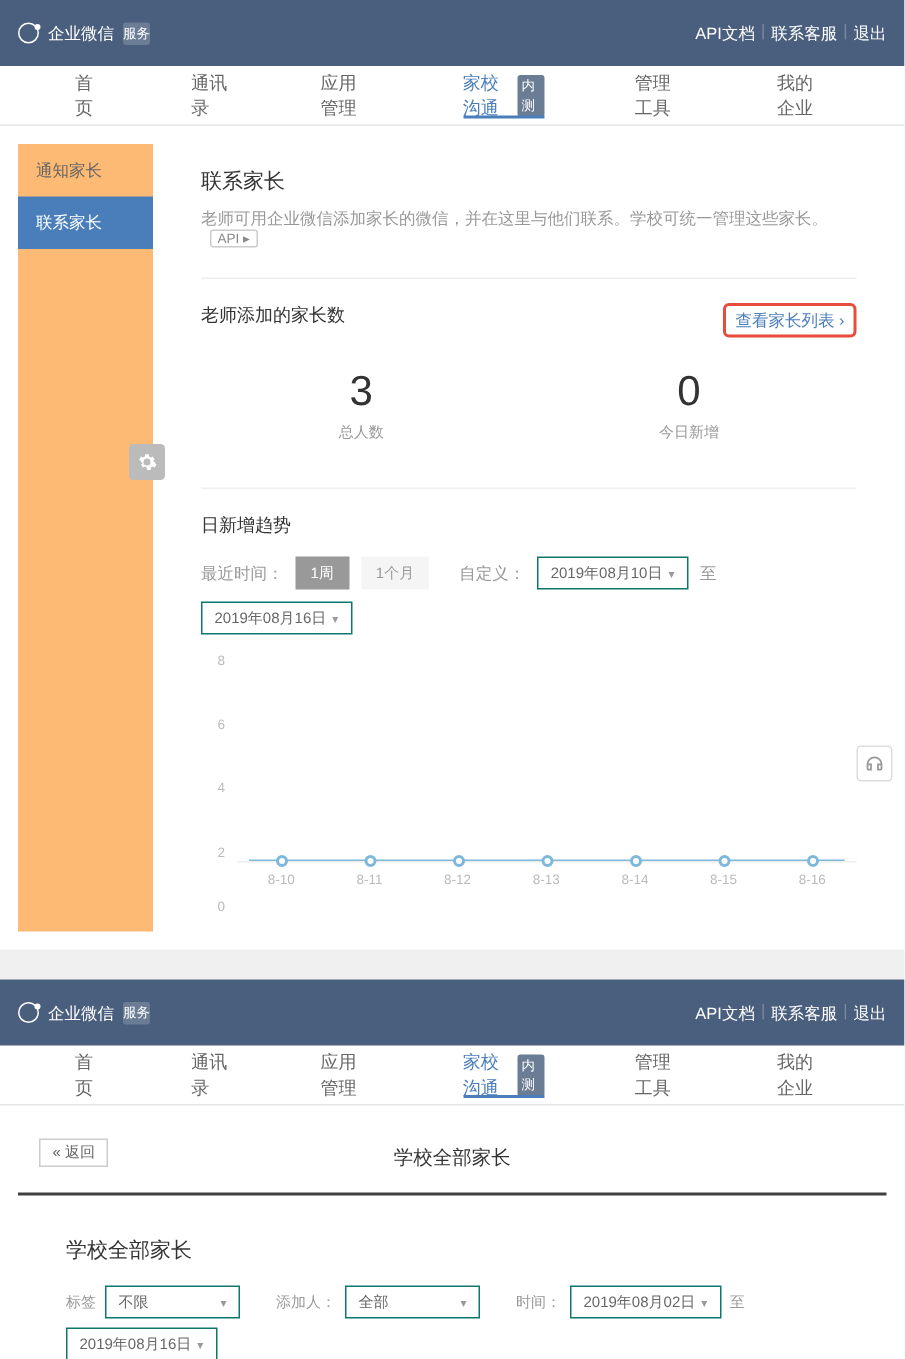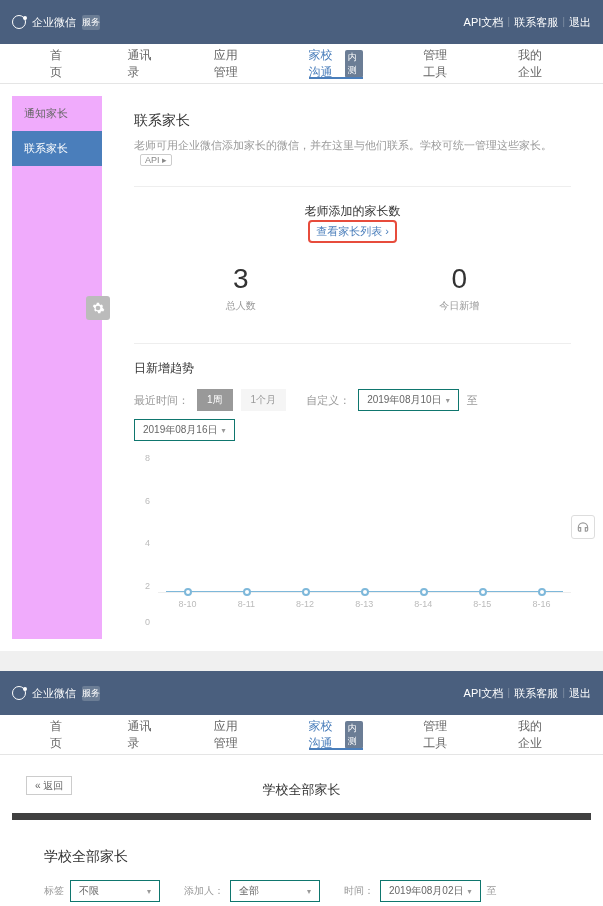--- a/index.html
+++ b/index.html
@@ -19,30 +19,30 @@
     
     
     .nav { display: flex; height: 40px; border-bottom: 1px solid #e5e5e5; padding: 4px 20px; }
     .nav-item { padding: 0 30px; display: flex; align-items: center; cursor: pointer; font-size: 12px; color: #666; position: relative; }
     .nav-item.active { color: #4a7ebb; }
     .nav-item.active::after { content: ''; position: absolute; bottom: 0; left: 30px; right: 30px; height: 2px; background: #4a7ebb; }
     .nav-badge { background: #6b7d95; color: #fff; padding: 1px 3px; border-radius: 2px; font-size: 9px; margin-left: 3px; }
     
     
     .main { display: flex; padding: 12px; gap: 12px; min-height: 400px; }
-    .sidebar { width: 90px; background: #f0abfc; }
+    .sidebar { width: 90px; background: #fdba74; }
     .sidebar-item { padding: 10px 12px; font-size: 11px; cursor: pointer; color: #666; }
     .sidebar-item.active { background: #4a7ebb; color: #fff; }
     
     .content { flex: 1; background: #fff; padding: 16px 20px; position: relative; }
     .content-title { font-size: 14px; font-weight: 500; margin-bottom: 8px; }
     .content-desc { font-size: 11px; color: #999; margin-bottom: 20px; }
     .api-badge { display: inline-block; border: 1px solid #ccc; padding: 0 4px; border-radius: 2px; font-size: 9px; color: #888; margin-left: 6px; }
     
-    .section-row { display: flex; justify-content: space-between; align-items: center; margin-bottom: 20px; flex-direction: column; }
+    .section-row { display: flex; justify-content: space-between; margin-bottom: 20px; }
     .section-title { font-size: 12px; }
     .link-btn { color: #4a7ebb; font-size: 11px; cursor: pointer; }
     .highlight-box { border: 2px solid #e74c3c; border-radius: 4px; padding: 2px 6px; }
     
     .stats { display: flex; justify-content: space-around; margin-bottom: 30px; }
     .stat-item { text-align: center; }
     .stat-num { font-size: 28px; font-weight: 300; color: #333; }
     .stat-label { font-size: 10px; color: #999; margin-top: 4px; }
     
     .gear-btn { position: absolute; left: -28px; top: 200px; width: 24px; height: 24px; background: #bbb; border-radius: 3px; display: flex; align-items: center; justify-content: center; cursor: pointer; }
@@ -64,21 +64,21 @@
     .chart-line { position: absolute; bottom: 0; left: 0; right: 0; height: 1px; display: flex; justify-content: space-around; align-items: center; }
     .chart-line::before { content: ''; position: absolute; left: 2%; right: 2%; height: 1px; background: #7eb8da; }
     .chart-point { width: 8px; height: 8px; border: 2px solid #7eb8da; background: #fff; border-radius: 50%; z-index: 1; }
     .chart-x { margin-left: 24px; display: flex; justify-content: space-around; margin-top: 6px; }
     .chart-x-label { font-size: 9px; color: #bbb; }
     
     .float-btn { position: absolute; right: -4px; bottom: 100px; width: 24px; height: 24px; border: 1px solid #ddd; border-radius: 3px; background: #fff; display: flex; align-items: center; justify-content: center; }
     
     
     .back-btn { border: 1px solid #ccc; padding: 3px 8px; font-size: 10px; background: #fff; color: #666; cursor: pointer; }
-    .page-header { text-align: center; padding: 14px; font-size: 13px; font-weight: 500; background: #fff; border-bottom: 7px solid #404040; position: relative; }
+    .page-header { text-align: center; padding: 14px; font-size: 13px; font-weight: 500; background: #fff; border-bottom: 2px solid #404040; position: relative; }
     .page-header .back-wrap { position: absolute; left: 14px; top: 10px; }
     
     .content2 { background: #fff; padding: 16px 20px; margin: 12px; }
     .filter-row2 { display: flex; align-items: center; gap: 6px; font-size: 11px; color: #666; margin-bottom: 14px; flex-wrap: wrap; }
     .label-sm { color: #999; font-size: 10px; }
     
     .export-row { display: flex; justify-content: space-between; align-items: center; margin-bottom: 12px; }
     .export-btn { border: 1px solid #ccc; padding: 4px 10px; font-size: 10px; background: #fff; cursor: pointer; }
     .count-text { font-size: 11px; color: #666; }
   </style>

